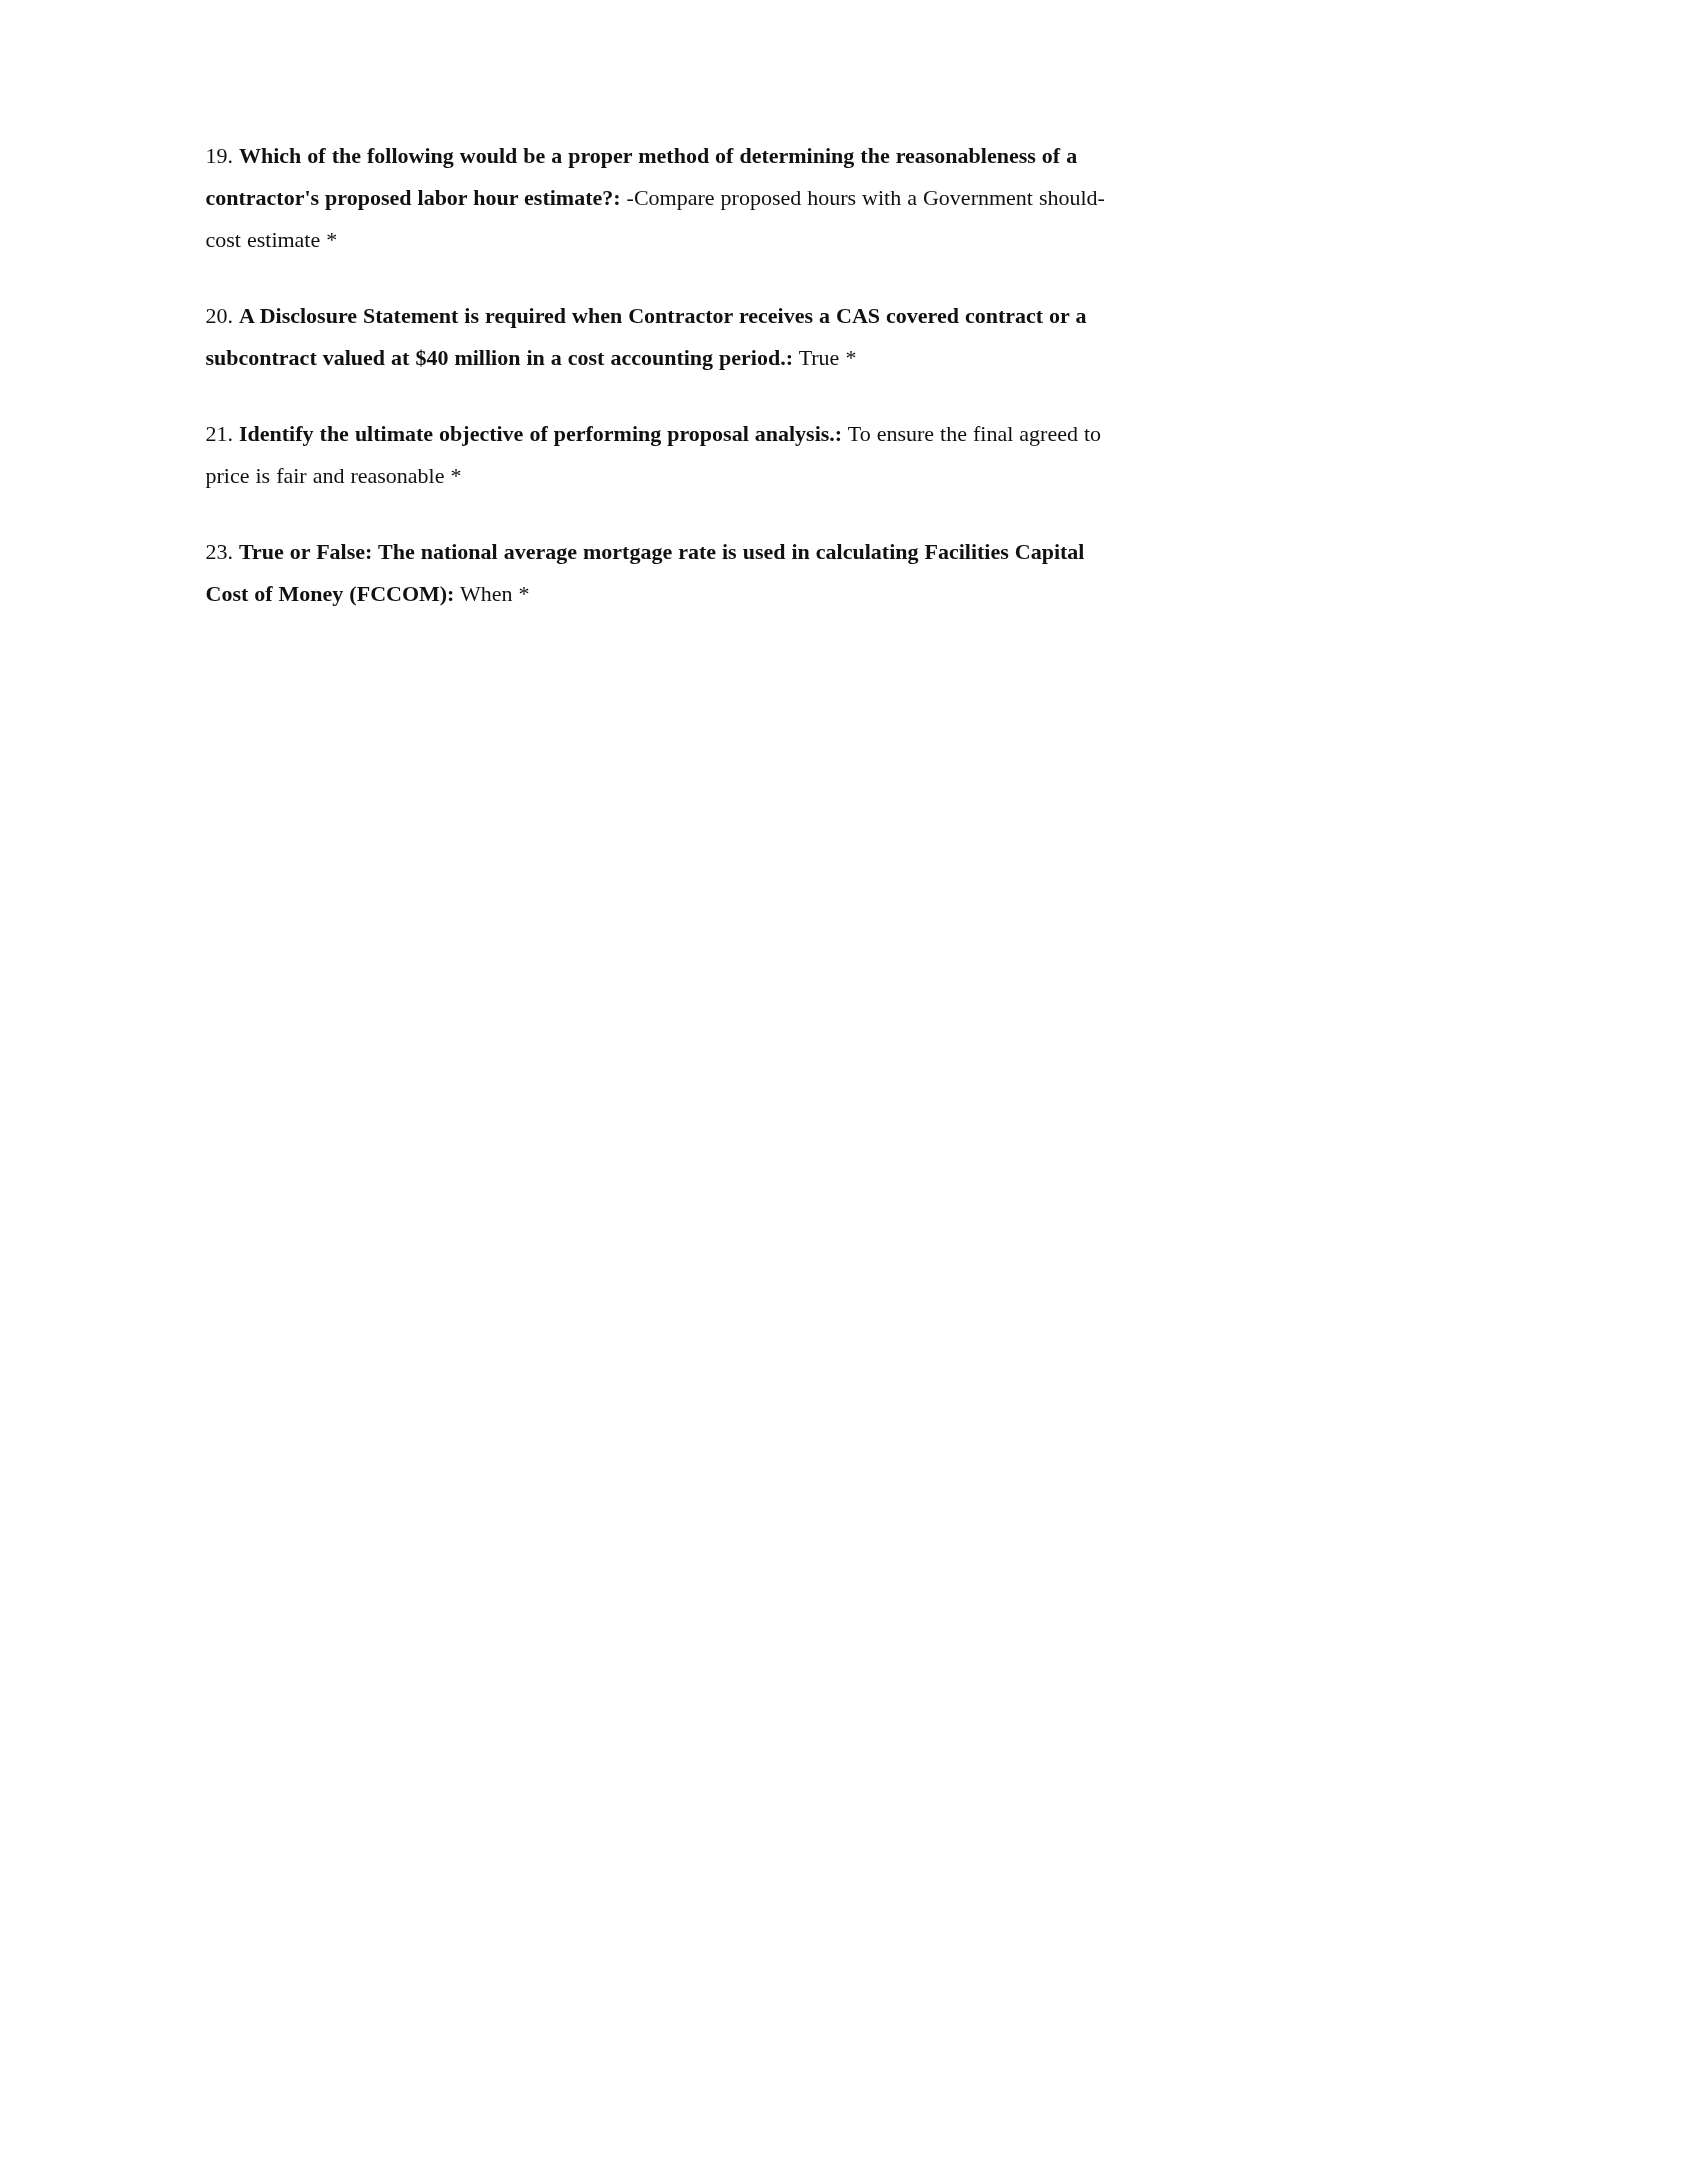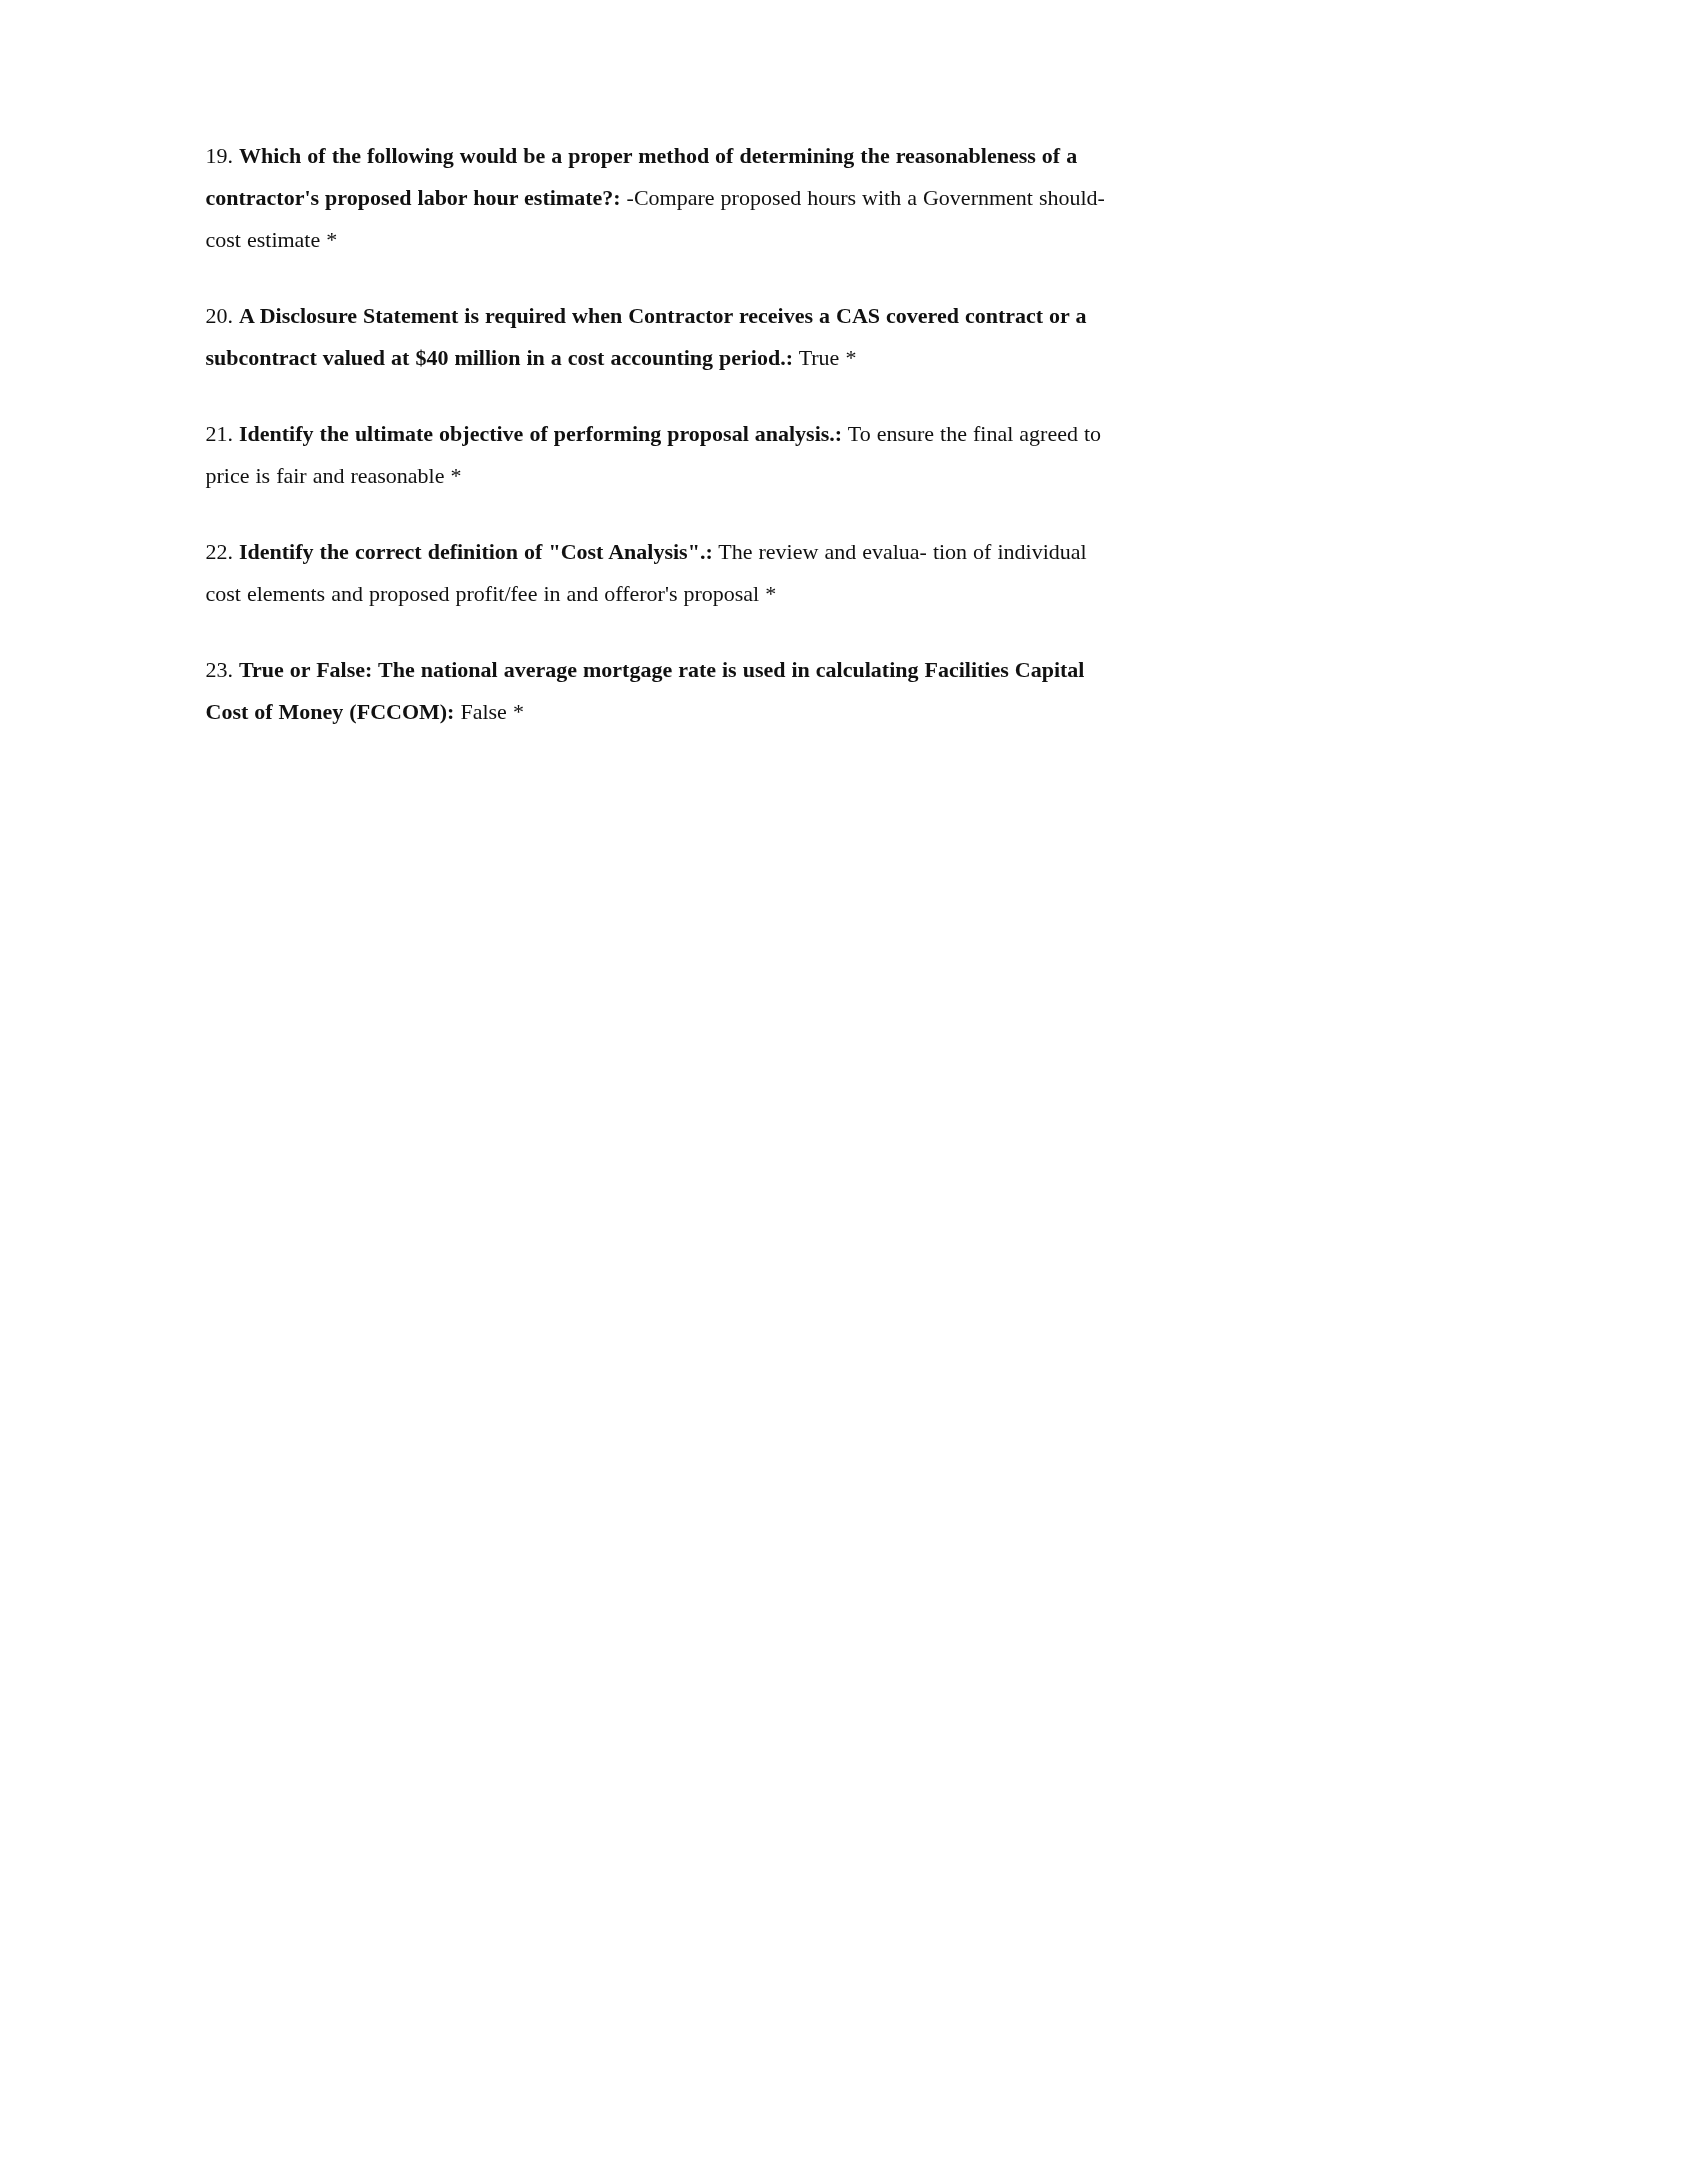--- a/index.html
+++ b/index.html
@@ -43,17 +43,16 @@
   }
 </style>
 </head>
 <body>
 
 <div class="page">
   <div class="qa-list" id="qa-list">
       <p class="qa-item"><span class="num">19.</span> <span class="question">Which of the following would be a proper method of determining the reasonableness of a contractor's proposed labor hour estimate?:</span> <span class="answer">-Compare proposed hours with a Government should-cost estimate *</span></p>
       <p class="qa-item"><span class="num">20.</span> <span class="question">A Disclosure Statement is required when Contractor receives a CAS covered contract or a subcontract valued at $40 million in a cost accounting period.:</span> <span class="answer">True *</span></p>
       <p class="qa-item"><span class="num">21.</span> <span class="question">Identify the ultimate objective of performing proposal analysis.:</span> <span class="answer">To ensure the final agreed to price is fair and reasonable *</span></p>
-      <p class="qa-item"><span class="num">22.</span> <span class="question">Identify the correct definition of "Cost Analysis".:</span> <span class="answer">The review and evalua- tion of individual cost elements and proposed profit/fee in and offeror's proposal *</span></p>
-      <p class="qa-item"><span class="num">23.</span> <span class="question">True or False: The national average mortgage rate is used in calculating Facilities Capital Cost of Money (FCCOM):</span> <span class="answer">False *</span></p>
+      <p class="qa-item"><span class="num">23.</span> <span class="question">True or False: The national average mortgage rate is used in calculating Facilities Capital Cost of Money (FCCOM):</span> <span class="answer">When *</span></p>
     </div>
 </div>
 
 
 </body></html>

